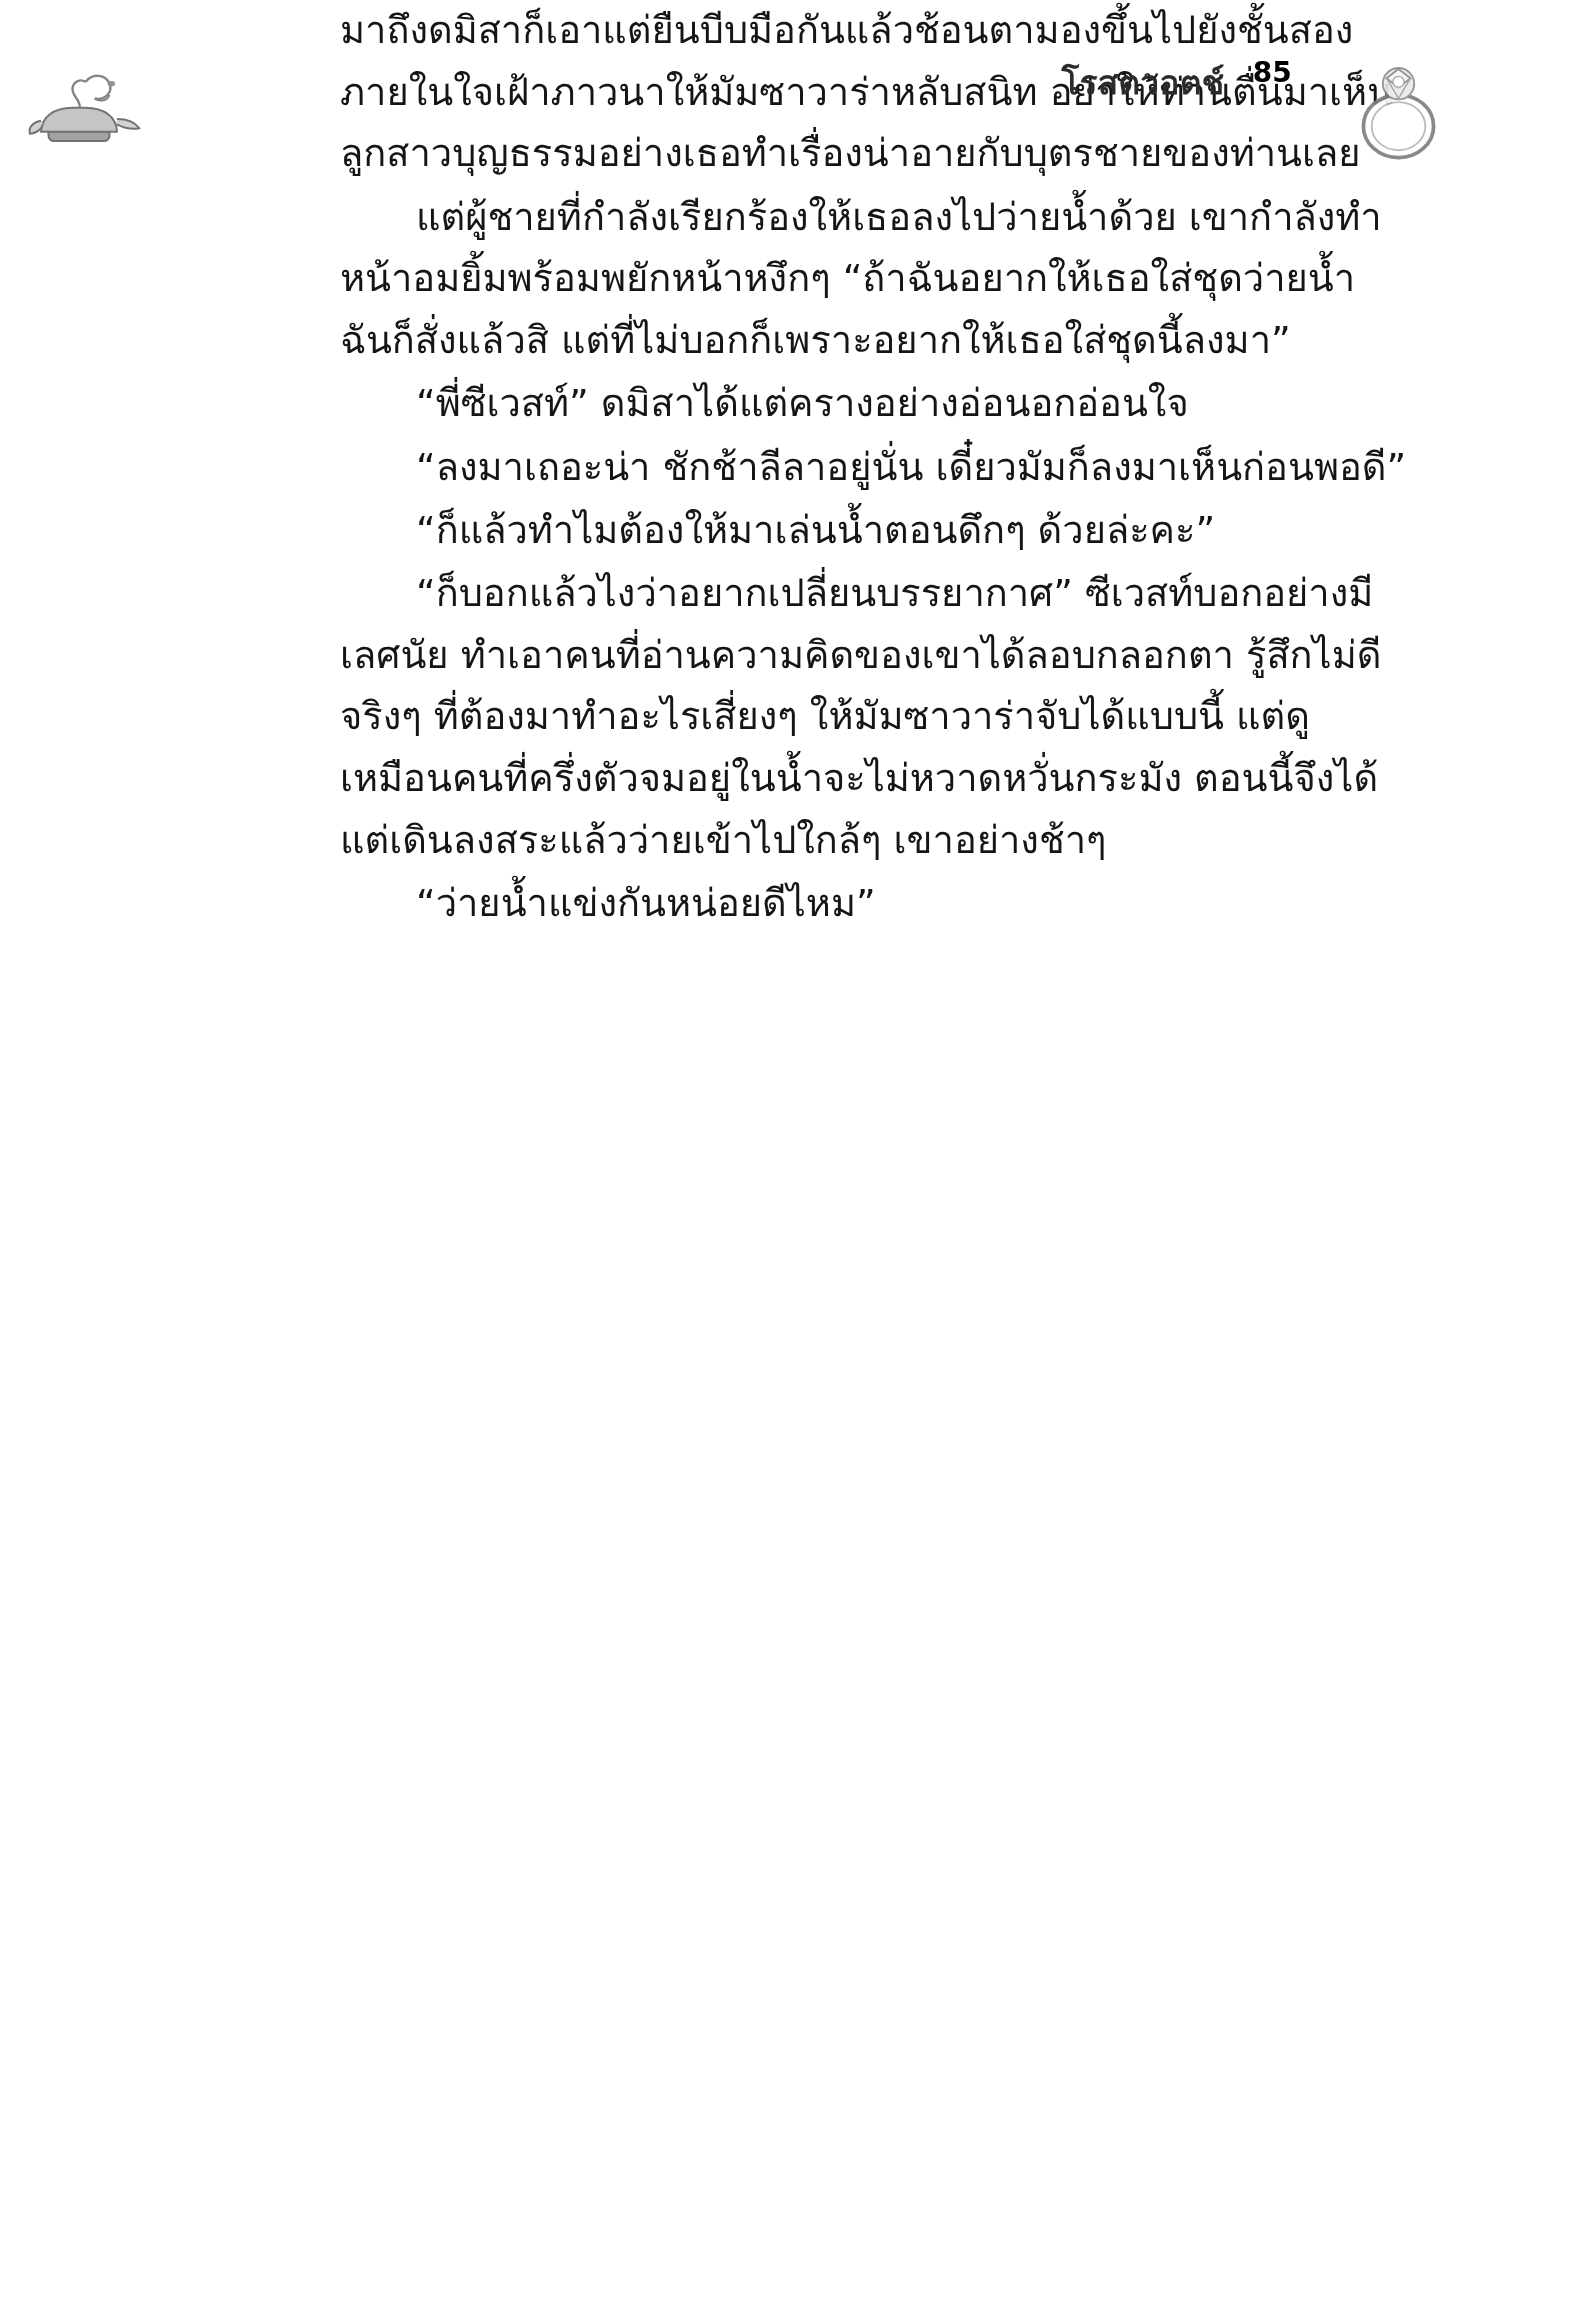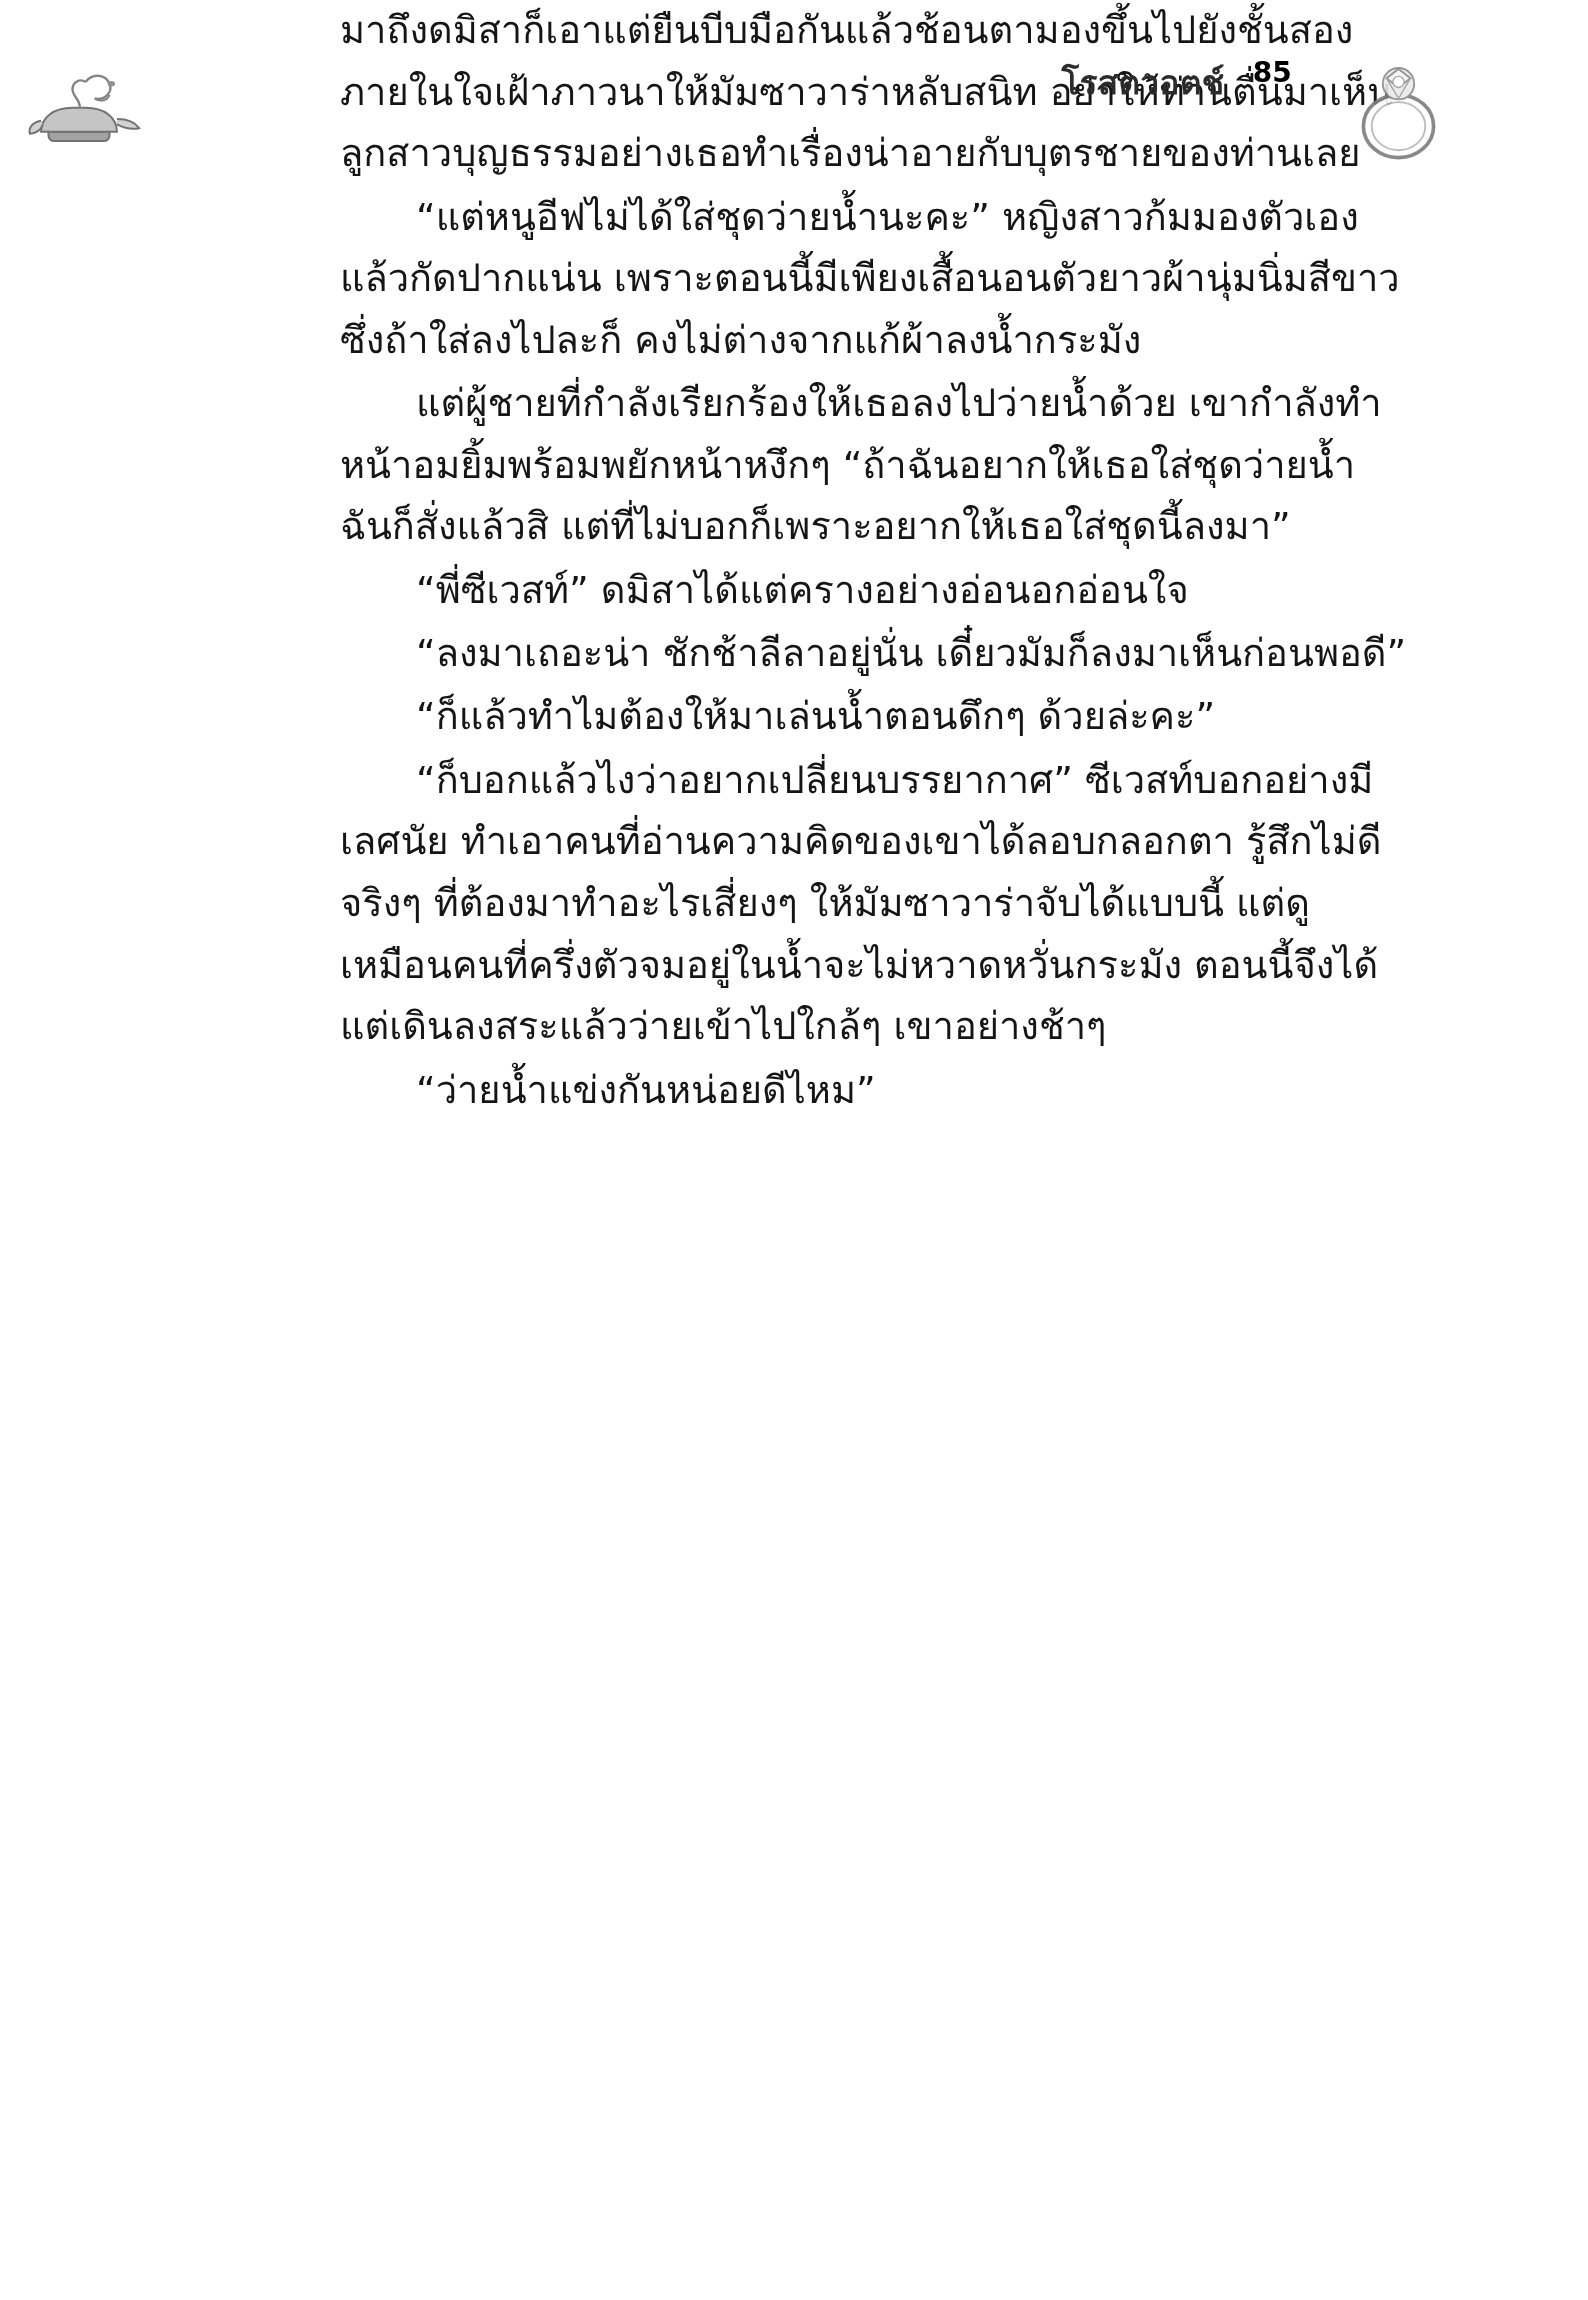--- a/index.html
+++ b/index.html
@@ -105,21 +105,20 @@
         <path d="M86 56 c0 -10 -8 -12 -8 -20 c0 -8 8 -12 14 -8" stroke="#6a6a6a" stroke-width="2.6" fill="none"></path>
         <path d="M92 28 c8 -10 22 -8 26 2 c4 10 -6 18 -16 16" stroke="#6a6a6a" stroke-width="2.6" fill="none"></path>
         <path d="M102 46 c6 4 14 2 16 -4" stroke="#6a6a6a" stroke-width="2.2" fill="none"></path>
         <ellipse cx="120" cy="30" rx="4" ry="3" fill="#7a7a7a" stroke="none"></ellipse>
       </g>
     </svg>
   </div>
 
   <div class="content">
     <p class="para">มาถึงดมิสาก็เอาแต่ยืนบีบมือกันแล้วช้อนตามองขึ้นไปยังชั้นสอง ภายในใจเฝ้าภาวนาให้มัมซาวาร่าหลับสนิท  อย่าให้ท่านตื่นมาเห็นลูกสาวบุญธรรมอย่างเธอทำเรื่องน่าอายกับบุตรชายของท่านเลย</p>
-    <p class="para indent">“แต่หนูอีฟไม่ได้ใส่ชุดว่ายน้ำนะคะ”  หญิงสาวก้มมองตัวเองแล้วกัดปากแน่น เพราะตอนนี้มีเพียงเสื้อนอนตัวยาวผ้านุ่มนิ่มสีขาว ซึ่งถ้าใส่ลงไปละก็  คงไม่ต่างจากแก้ผ้าลงน้ำกระมัง</p>
     <p class="para indent">แต่ผู้ชายที่กำลังเรียกร้องให้เธอลงไปว่ายน้ำด้วย  เขากำลังทำหน้าอมยิ้มพร้อมพยักหน้าหงึกๆ “ถ้าฉันอยากให้เธอใส่ชุดว่ายน้ำ  ฉันก็สั่งแล้วสิ แต่ที่ไม่บอกก็เพราะอยากให้เธอใส่ชุดนี้ลงมา”</p>
     <p class="para indent">“พี่ซีเวสท์”  ดมิสาได้แต่ครางอย่างอ่อนอกอ่อนใจ</p>
     <p class="para indent">“ลงมาเถอะน่า ชักช้าลีลาอยู่นั่น เดี๋ยวมัมก็ลงมาเห็นก่อนพอดี”</p>
     <p class="para indent">“ก็แล้วทำไมต้องให้มาเล่นน้ำตอนดึกๆ ด้วยล่ะคะ”</p>
     <p class="para indent">“ก็บอกแล้วไงว่าอยากเปลี่ยนบรรยากาศ” ซีเวสท์บอกอย่างมีเลศนัย  ทำเอาคนที่อ่านความคิดของเขาได้ลอบกลอกตา  รู้สึกไม่ดีจริงๆ ที่ต้องมาทำอะไรเสี่ยงๆ  ให้มัมซาวาร่าจับได้แบบนี้  แต่ดูเหมือนคนที่ครึ่งตัวจมอยู่ในน้ำจะไม่หวาดหวั่นกระมัง  ตอนนี้จึงได้แต่เดินลงสระแล้วว่ายเข้าไปใกล้ๆ เขาอย่างช้าๆ</p>
     <p class="para indent">“ว่ายน้ำแข่งกันหน่อยดีไหม”</p>
   </div>
 
   <div class="footer">
     <div class="footer-inner">

